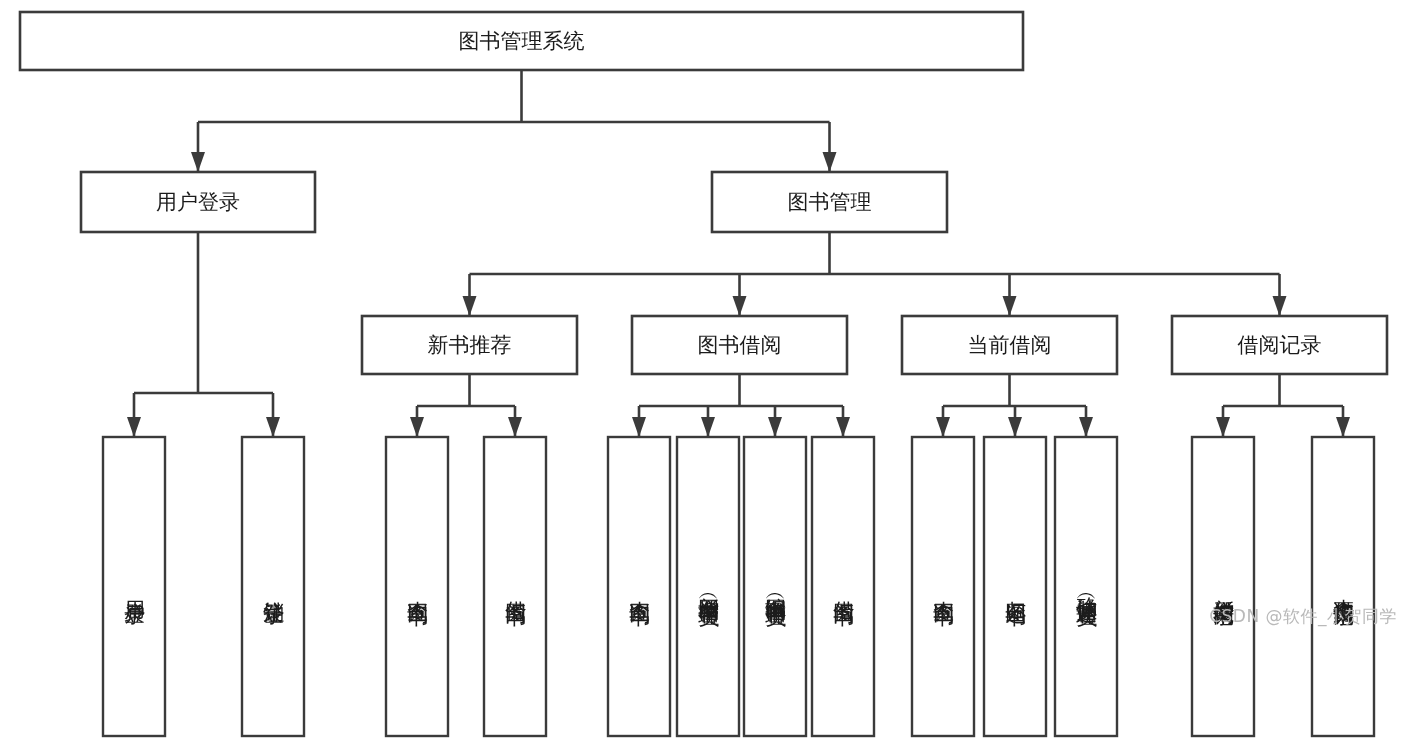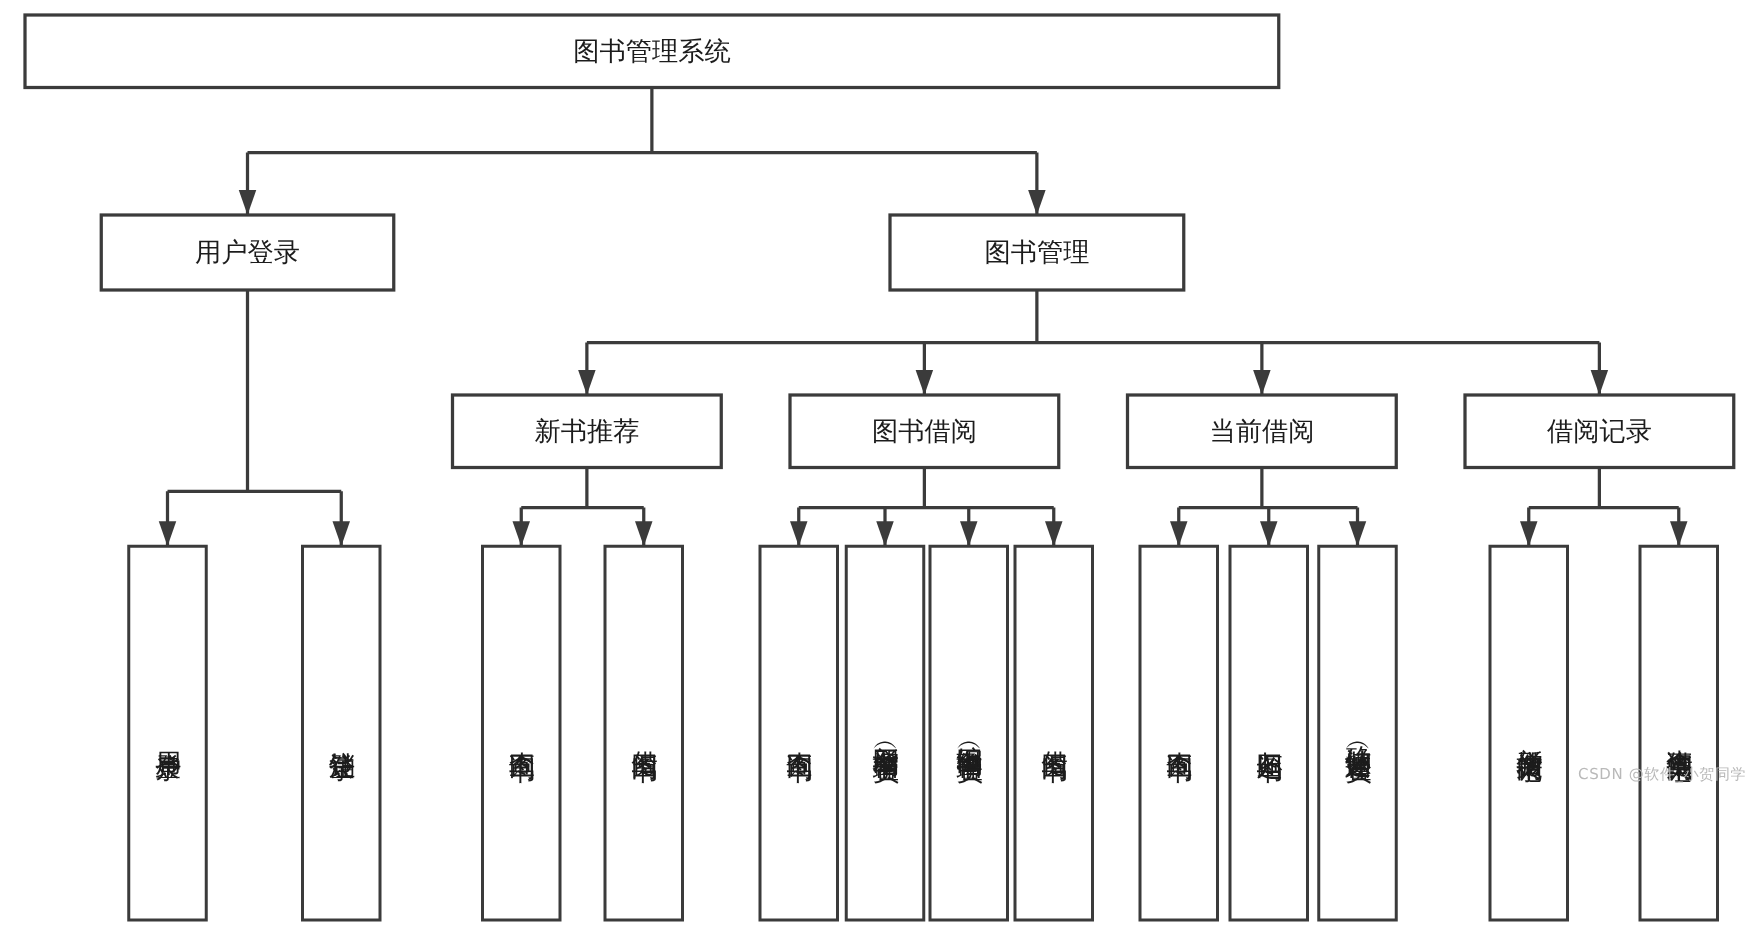--- a/index.html
+++ b/index.html
@@ -66,21 +66,21 @@
     color: #1c1c1c;
     letter-spacing: 1.5px;
     white-space: nowrap;
     text-align: center;
   }
   .watermark {
     position: absolute;
     right: 8px;
     bottom: 6px;
     font-family: "DejaVu Sans", "Liberation Sans", sans-serif;
-    font-size: 12px;
+    font-size: 17px;
     color: #b9b9b9;
     letter-spacing: 0.5px;
     user-select: none;
   }
 </style>
 </head>
 <body>
 
 <div id="diagram-root">
   <svg class="flow" viewBox="0 0 1405 747" xmlns="http://www.w3.org/2000/svg">

